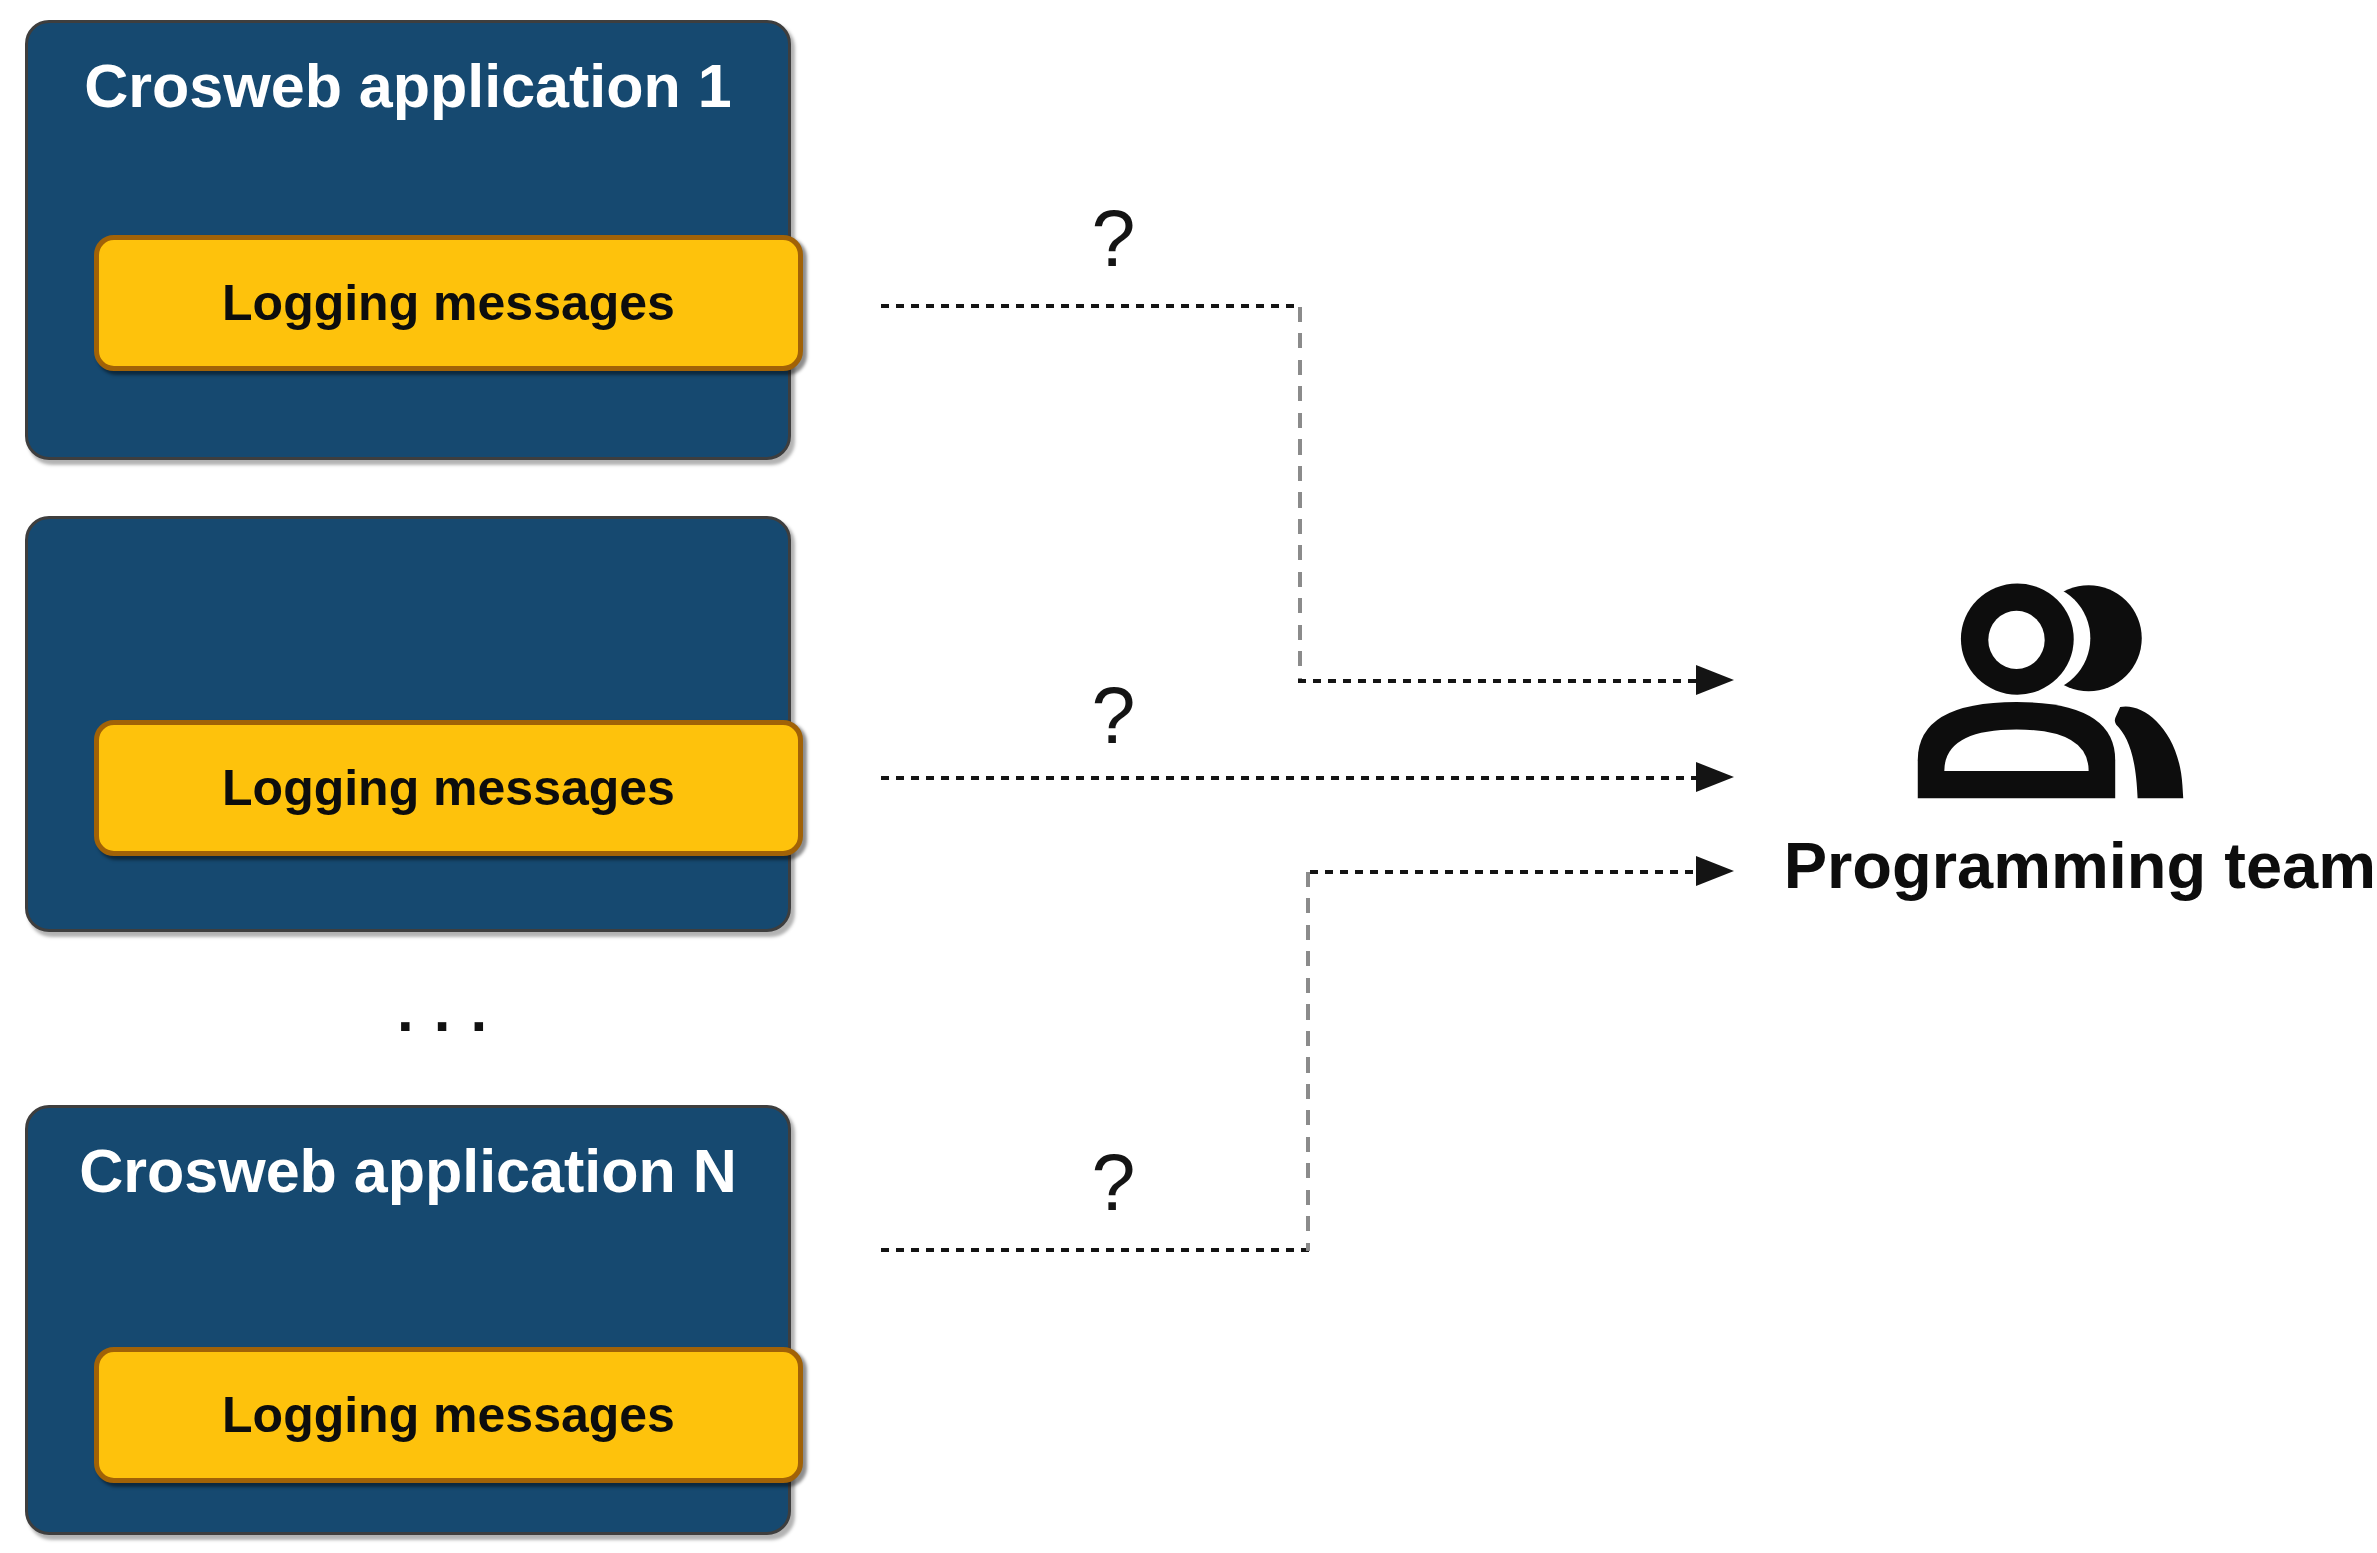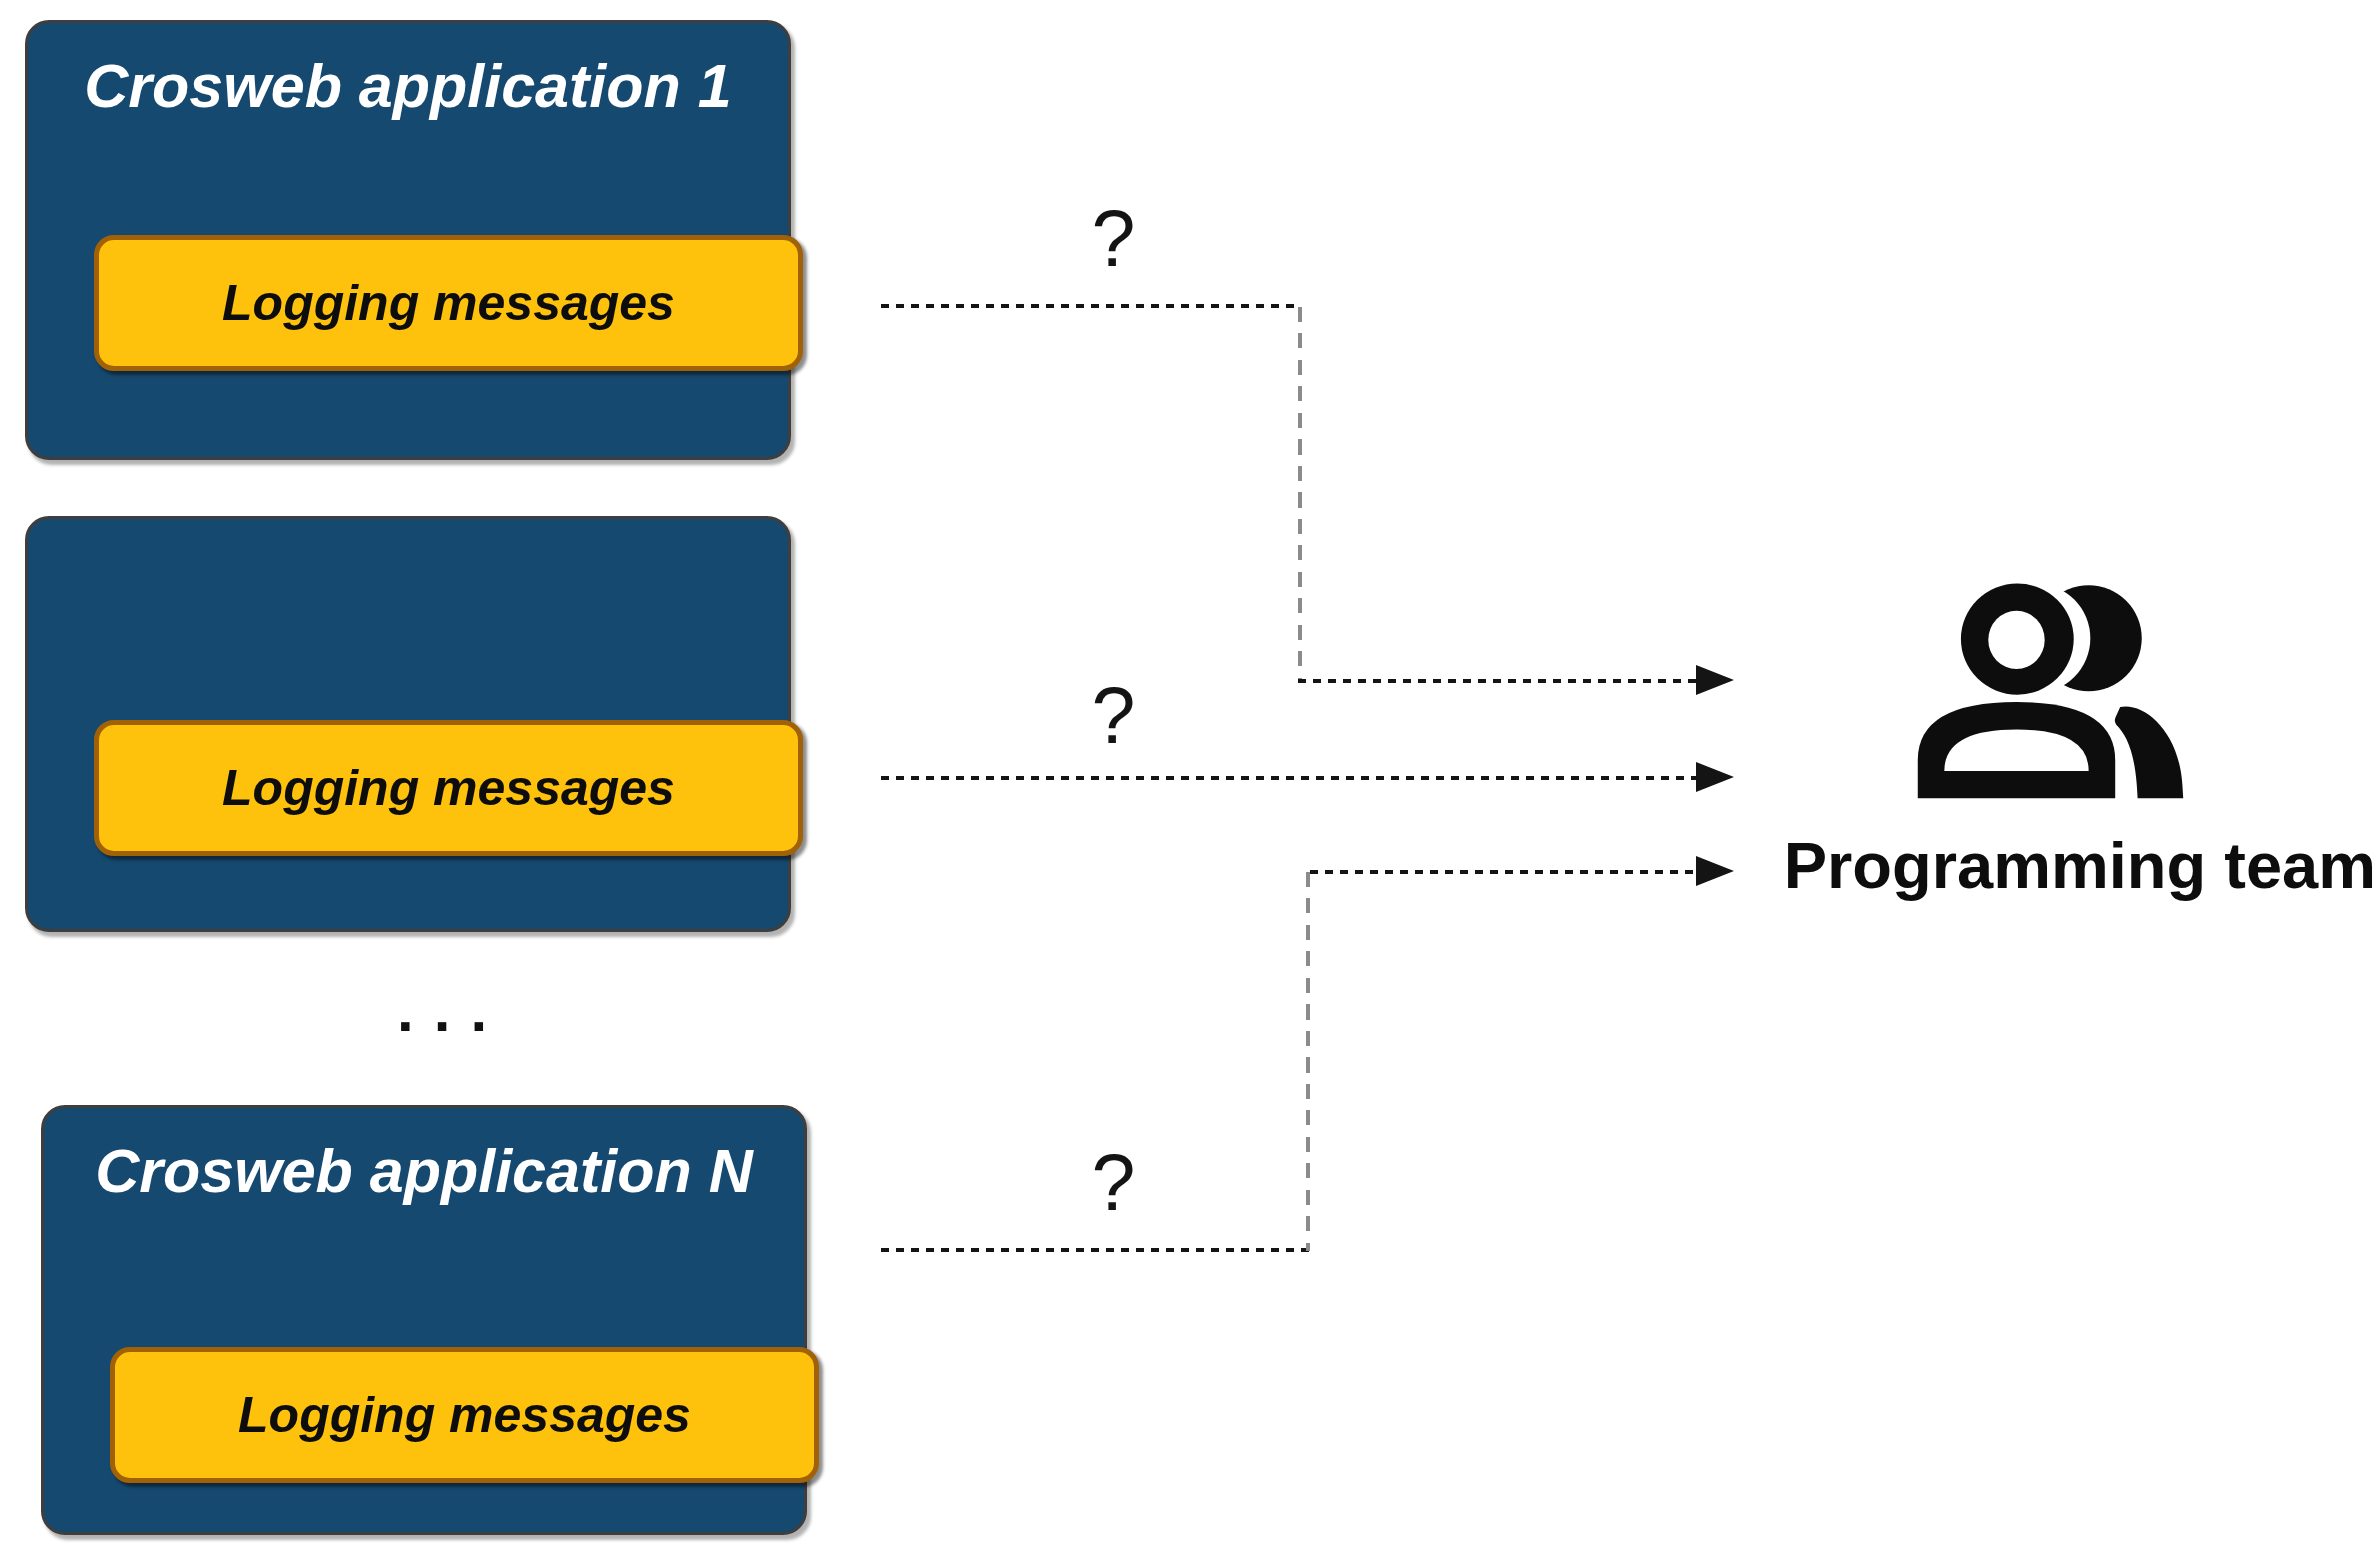--- a/index.html
+++ b/index.html
@@ -4,21 +4,20 @@
 <style>
   html,body{margin:0;padding:0;background:#ffffff;}
   .canvas{
     position:relative;width:2377px;height:1554px;background:#ffffff;
     font-family:"Liberation Sans",sans-serif;overflow:hidden;
   }
   .appbox{
     position:absolute;left:25px;width:766px;box-sizing:border-box;
     background:#164970;border:3.3px solid #3e3e3e;border-radius:24px;
     box-shadow:3.3px 4.1px 3.3px rgba(0,0,0,0.30);
-    font-style:italic;
   }
   .appbox-title{
     position:absolute;left:0;right:0;top:30px;text-align:center;
     color:#ffffff;font-size:61px;font-weight:bold;line-height:1.1;
     letter-spacing:0px;white-space:nowrap;
   }
   .logbox{
     position:absolute;left:66px;width:709px;height:136px;box-sizing:border-box;
     background:#fec20c;border:5px solid #a16207;border-radius:20px;
     box-shadow:3.3px 3.3px 3.3px rgba(0,0,0,0.45);
@@ -68,21 +67,21 @@
   </div>
 
   <div class="appbox" style="top:516px;height:416px;">
     <div class="logbox" style="top:201px;">
       <span>Logging messages</span>
     </div>
   </div>
 
   <div class="ellipsis">. . .</div>
 
-  <div class="appbox" style="top:1105px;height:430px;margin-left:16px;">
+  <div class="appbox" style="top:1105px;height:430px;">
     <div class="appbox-title">Crosweb application N</div>
     <div class="logbox" style="top:239px;">
       <span>Logging messages</span>
     </div>
   </div>
 
   <div class="qmark" style="left:1072px;top:199px;">?</div>
   <div class="dash-h" style="left:881px;top:304px;width:419px;"></div>
   <div class="dash-v" style="left:1298px;top:307px;height:373px;"></div>
   <div class="dash-h" style="left:1298px;top:679px;width:400px;"></div>

